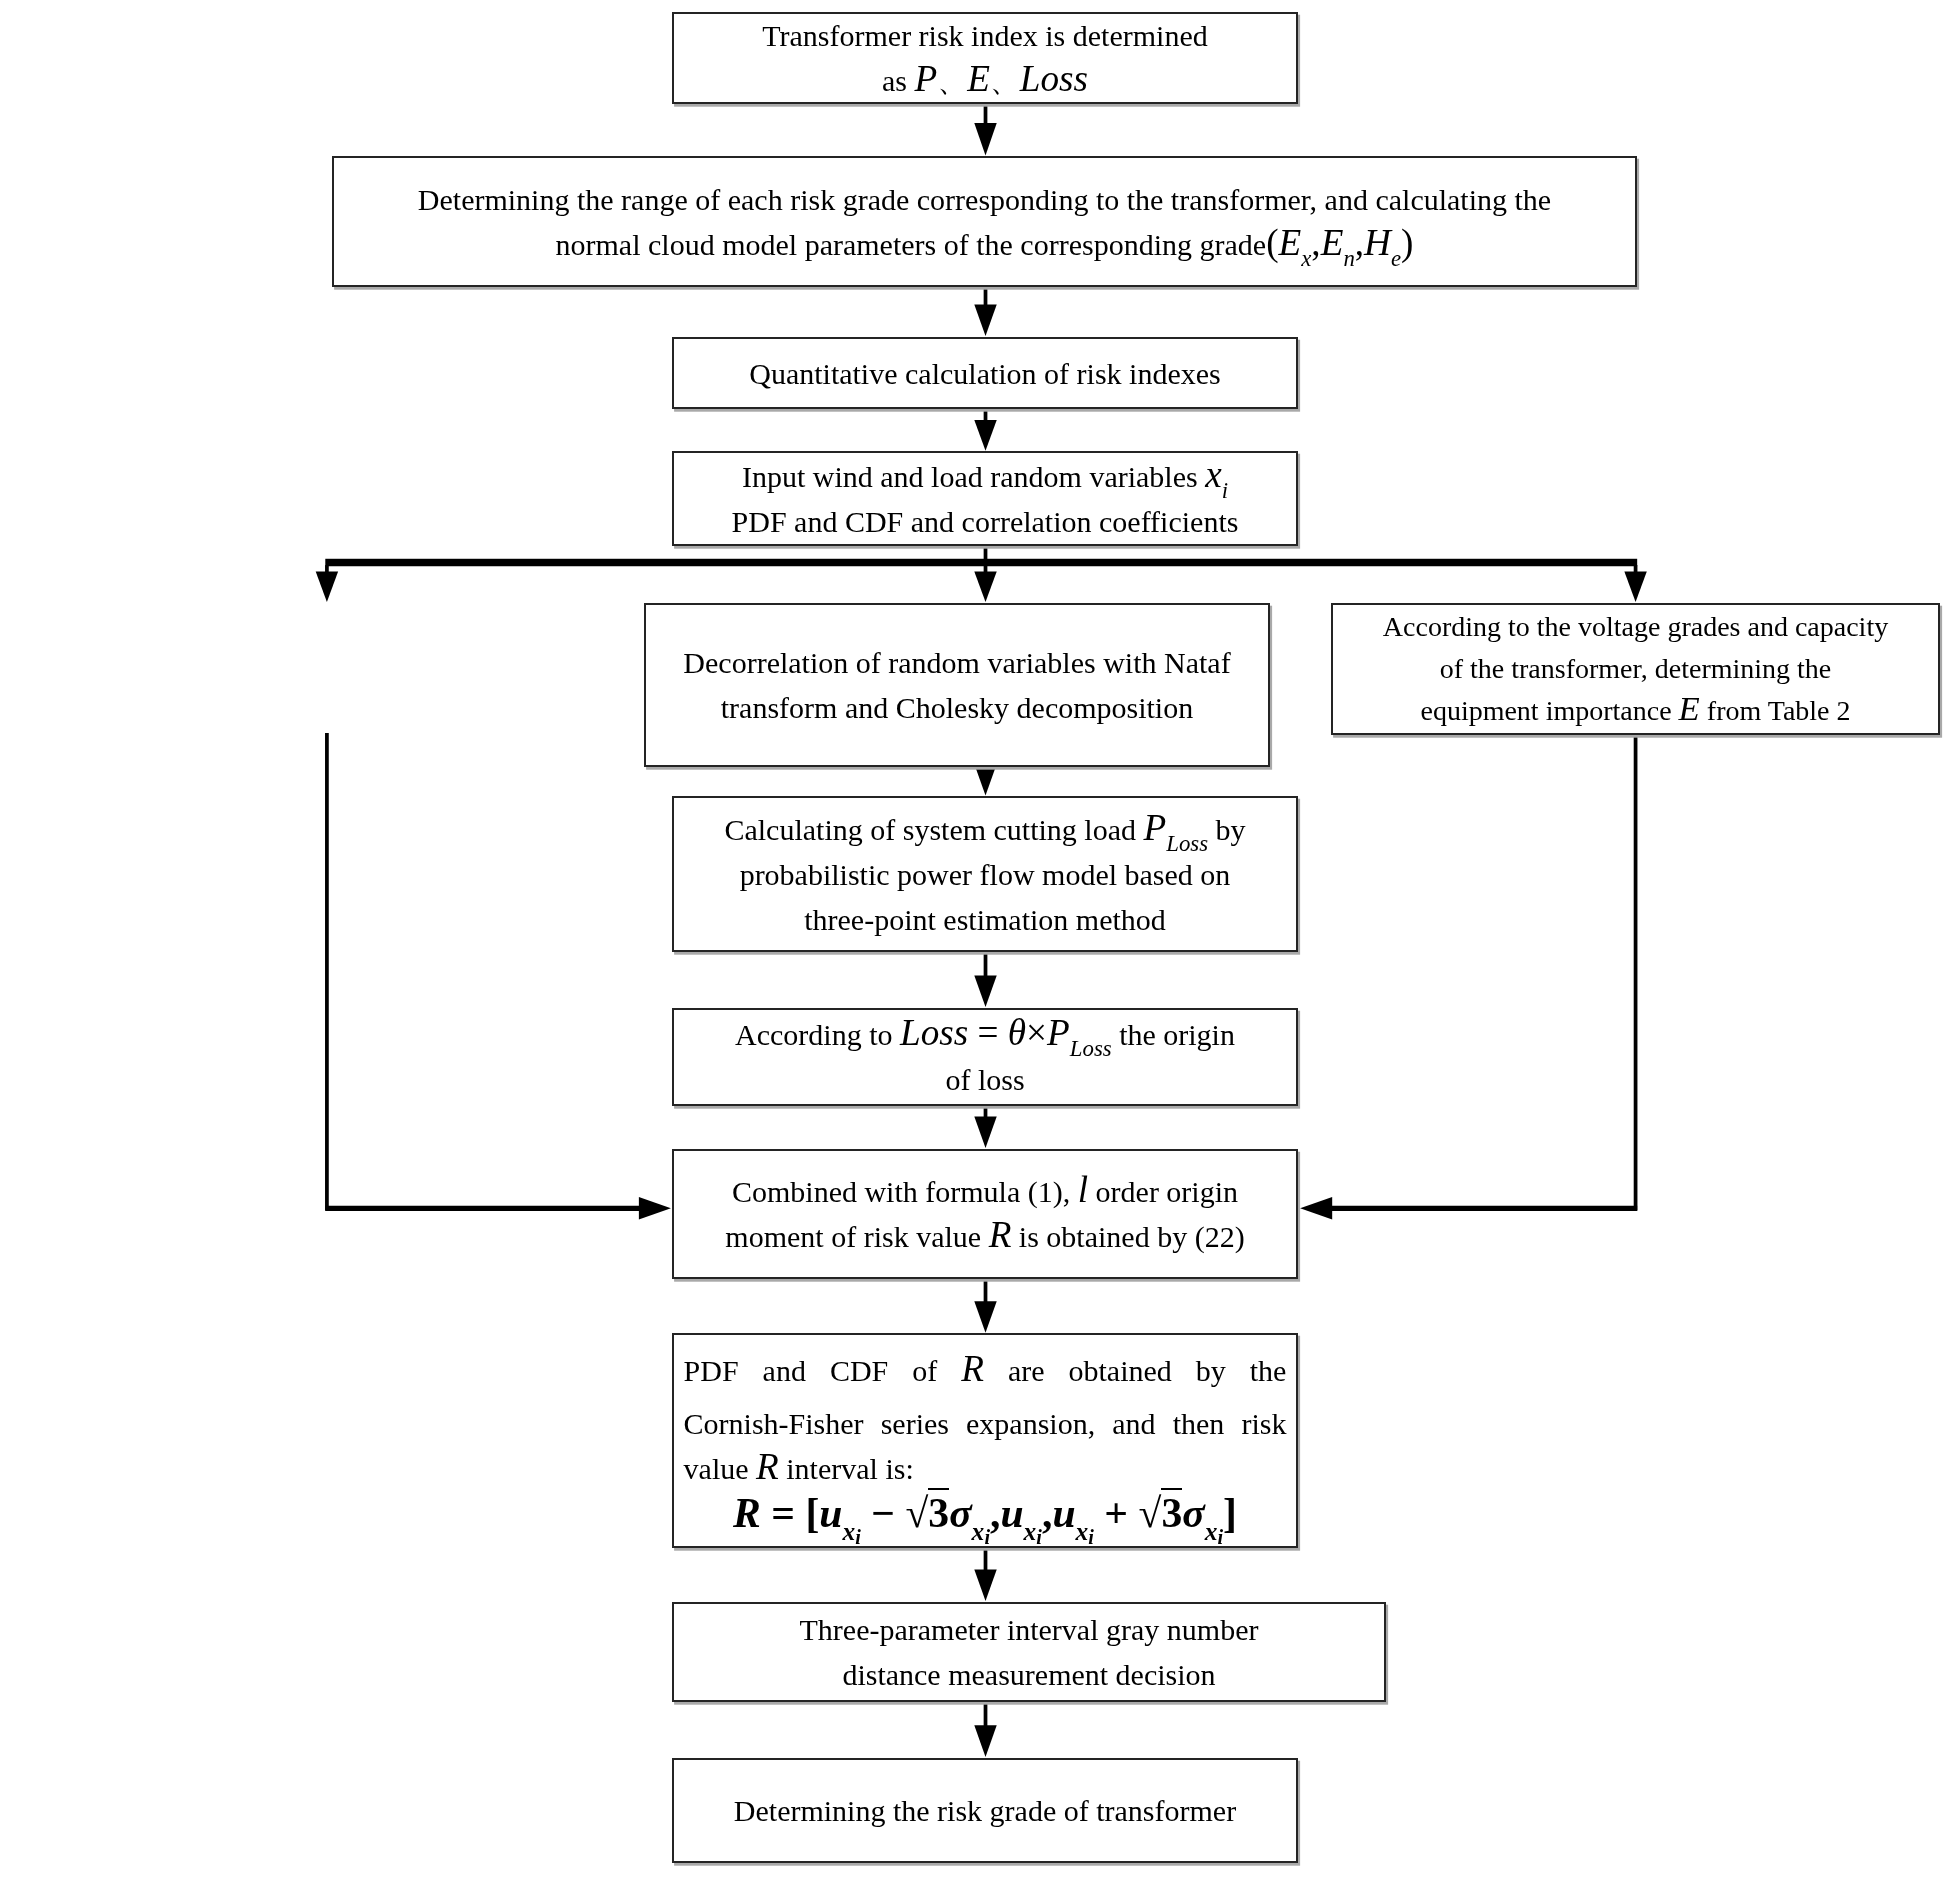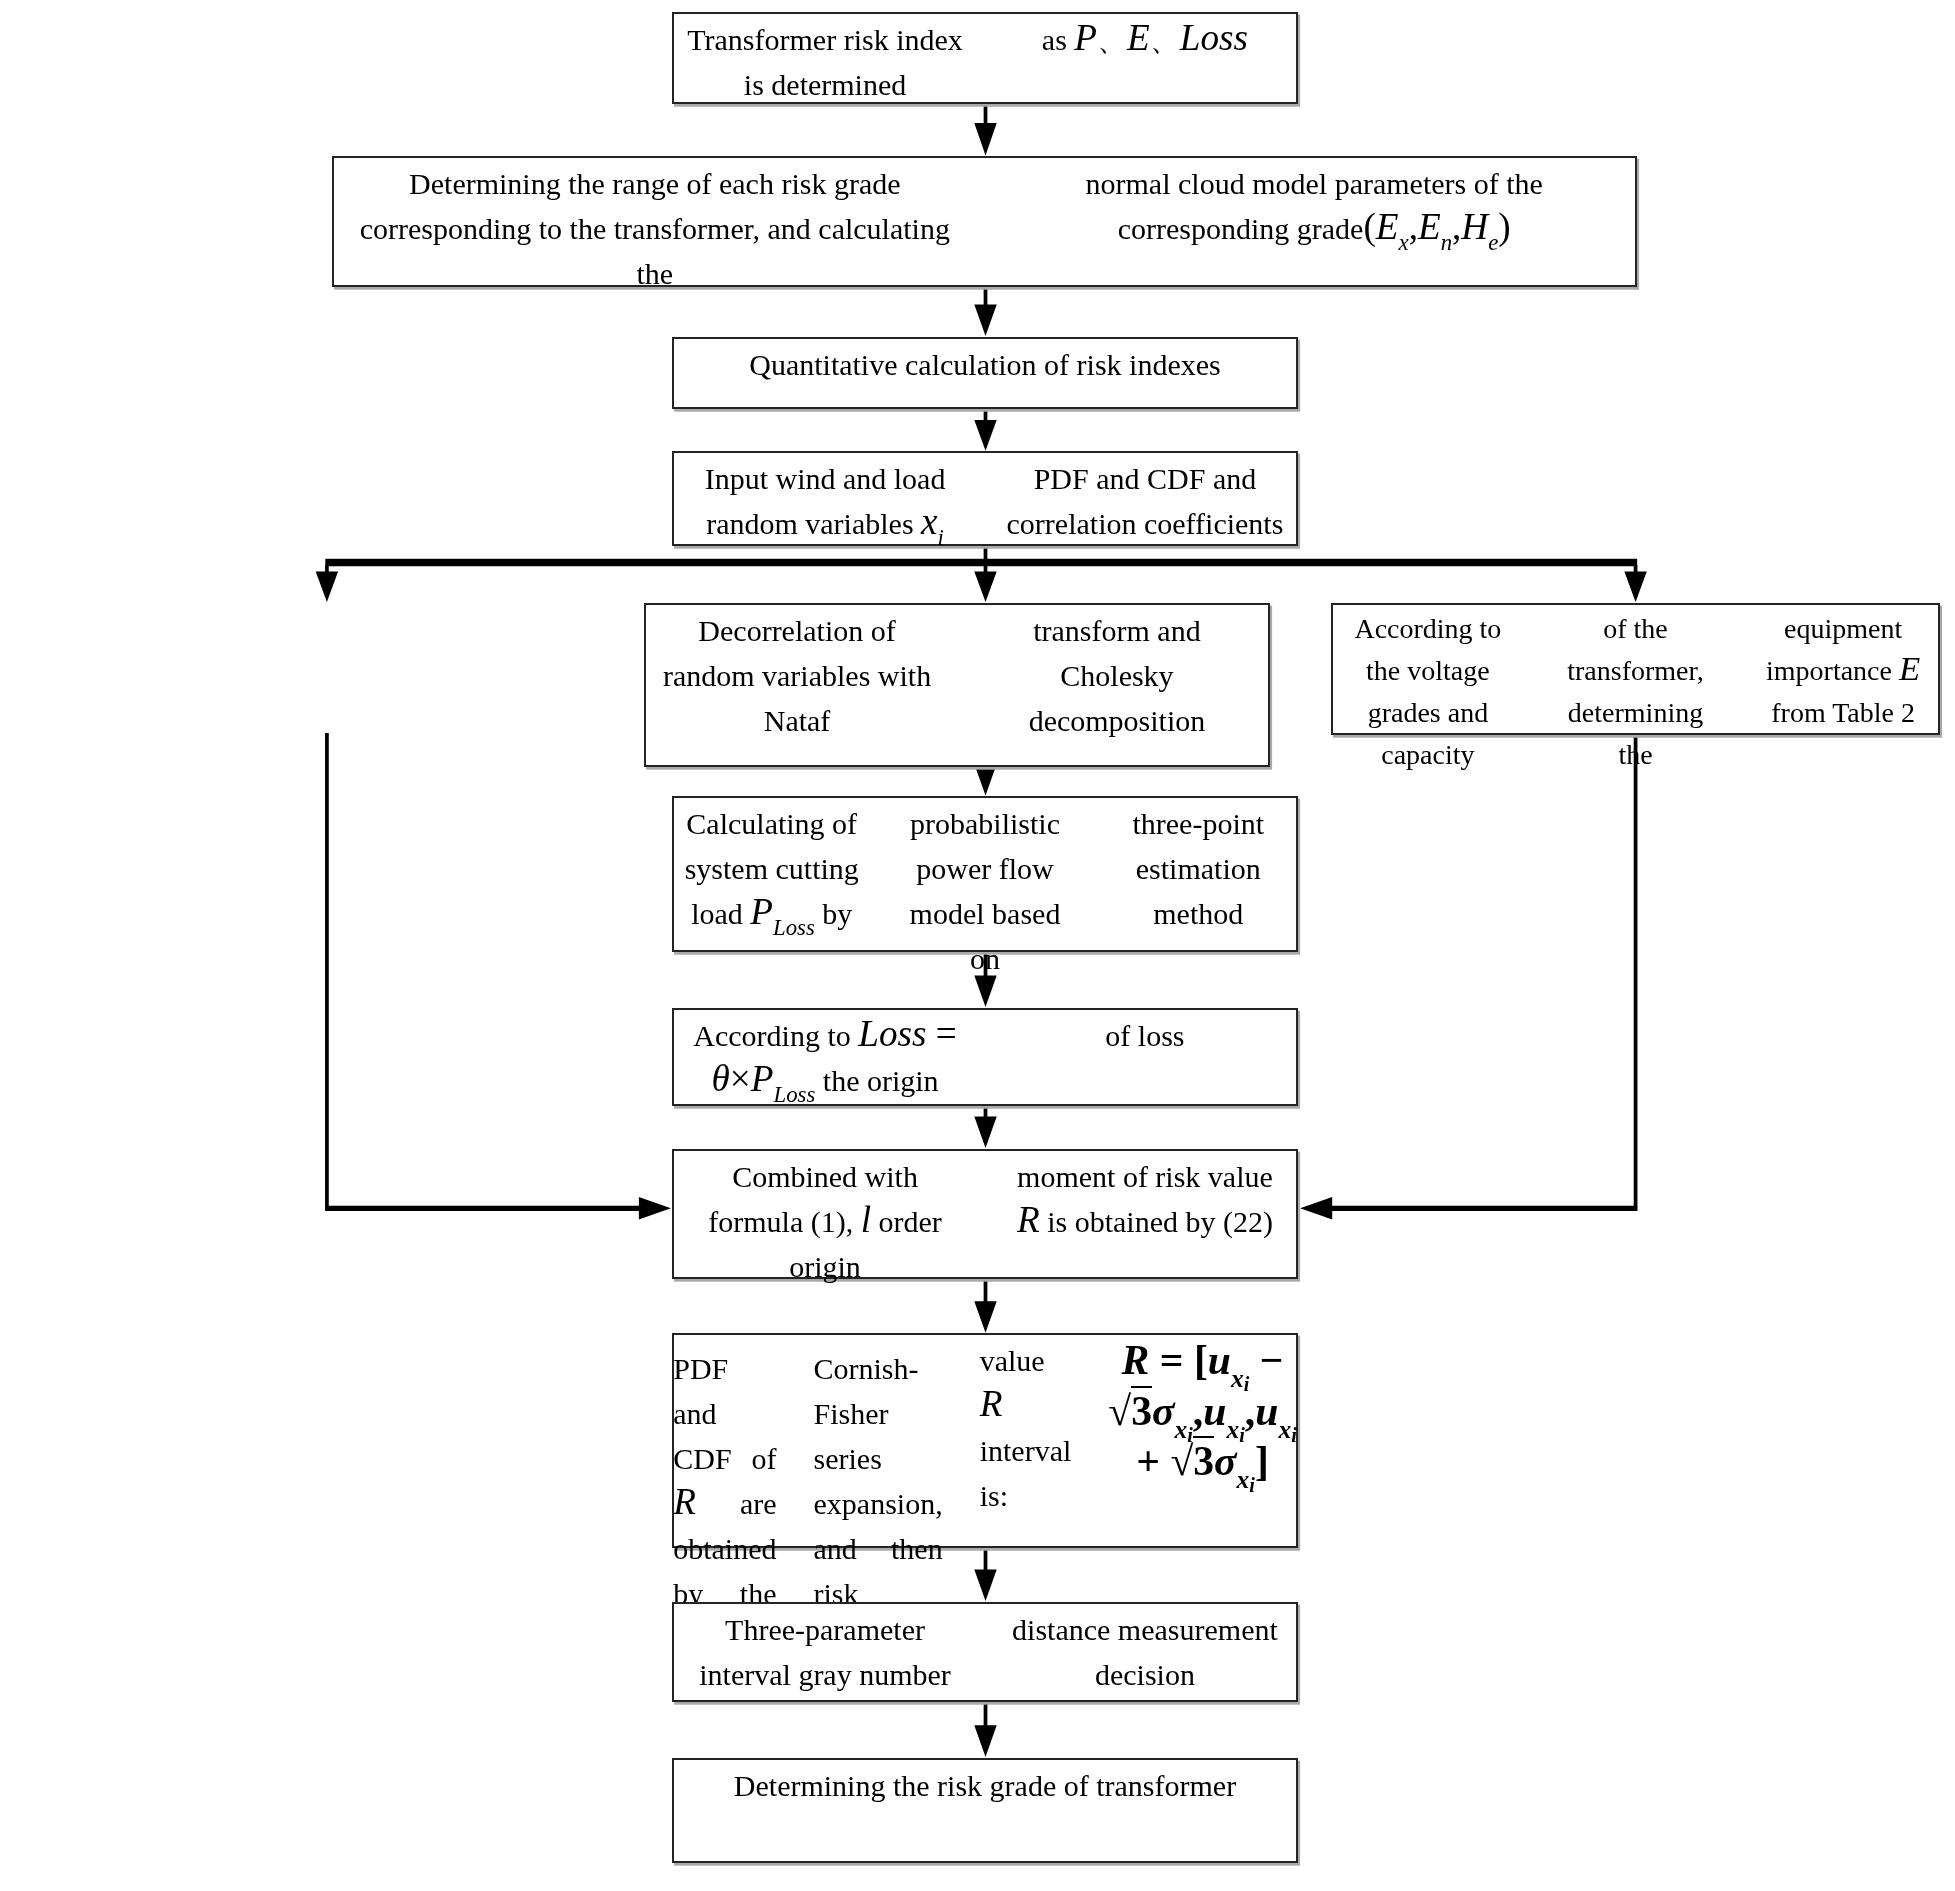--- a/index.html
+++ b/index.html
@@ -10,25 +10,24 @@
     font-family:"Liberation Serif","DejaVu Serif",serif;
     color:#000;
     overflow:hidden;
   }
   svg.connectors{position:absolute;left:0;top:0;width:1955px;height:1891px;}
   .box{
     position:absolute;box-sizing:border-box;
     background:#fff;
     border:2.7px solid #242424;
     box-shadow:2.1px 2.7px 0 #a9a9a9;
-    display:flex;flex-direction:row;justify-content:center;
+    display:flex;flex-direction:column;justify-content:center;
     padding:3.2px 9.6px;
     font-size:30px;line-height:1.5;
     text-align:center;
-    gap:37px;
   }
   .fs-sm{font-size:28px;}
   .line{width:100%;}
   .line-j{text-align:justify;text-align-last:justify;text-justify:inter-word;margin-top:8px;}
   .line-l{text-align:left;}
   .line-f{text-align:center;font-size:1.12em;font-weight:bold;}
   .sv{font-style:italic;font-size:1.24em;line-height:0;}
   .sop{font-size:1.24em;line-height:0;}
   .ss{font-style:italic;font-size:0.76em;vertical-align:-0.5em;line-height:0;}
   .si{font-style:italic;font-size:0.6em;vertical-align:-0.85em;line-height:0;}
@@ -136,21 +135,21 @@
       <div class="line"><span>moment of risk value </span><span class="sv">R</span><span> is obtained by (22)</span></div>
     </div>
 
   <div class="box" style="left:672px;top:1333px;width:626px;height:215px">
       <div class="line line-j"><span>PDF and CDF of </span><span class="sv">R</span><span> are obtained by the</span></div>
       <div class="line line-j"><span>Cornish-Fisher series expansion, and then risk</span></div>
       <div class="line line-l"><span>value </span><span class="sv">R</span><span> interval is:</span></div>
       <div class="line line-f"><span class="sv">R</span><span class="sop"> = [</span><span class="sv">u</span><span class="ss">x</span><span class="si">i</span><span class="sop"> − </span><span class="sop">√</span><span class="so">3</span><span class="sv">σ</span><span class="ss">x</span><span class="si">i</span><span class="sop">,</span><span class="sv">u</span><span class="ss">x</span><span class="si">i</span><span class="sop">,</span><span class="sv">u</span><span class="ss">x</span><span class="si">i</span><span class="sop"> + </span><span class="sop">√</span><span class="so">3</span><span class="sv">σ</span><span class="ss">x</span><span class="si">i</span><span class="sop">]</span></div>
     </div>
 
-  <div class="box" style="left:672px;top:1602px;width:626px;height:100px">
+  <div class="box" style="left:672px;top:1602px;width:714px;height:100px">
       <div class="line"><span>Three-parameter interval gray number</span></div>
       <div class="line"><span>distance measurement decision</span></div>
     </div>
 
   <div class="box" style="left:672px;top:1758px;width:626px;height:105px">
       <div class="line"><span>Determining the risk grade of transformer</span></div>
     </div>
 
 </div>
 

